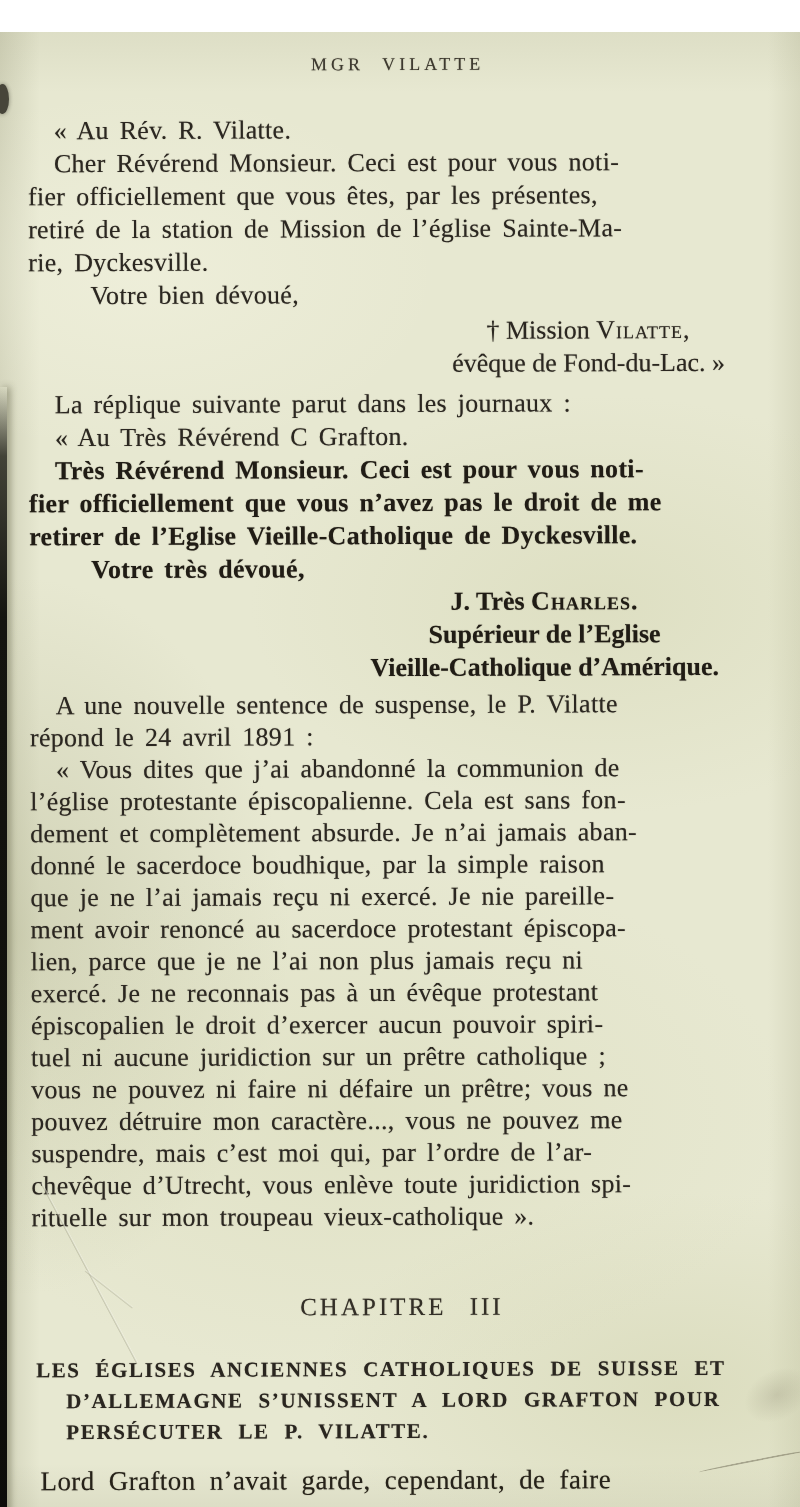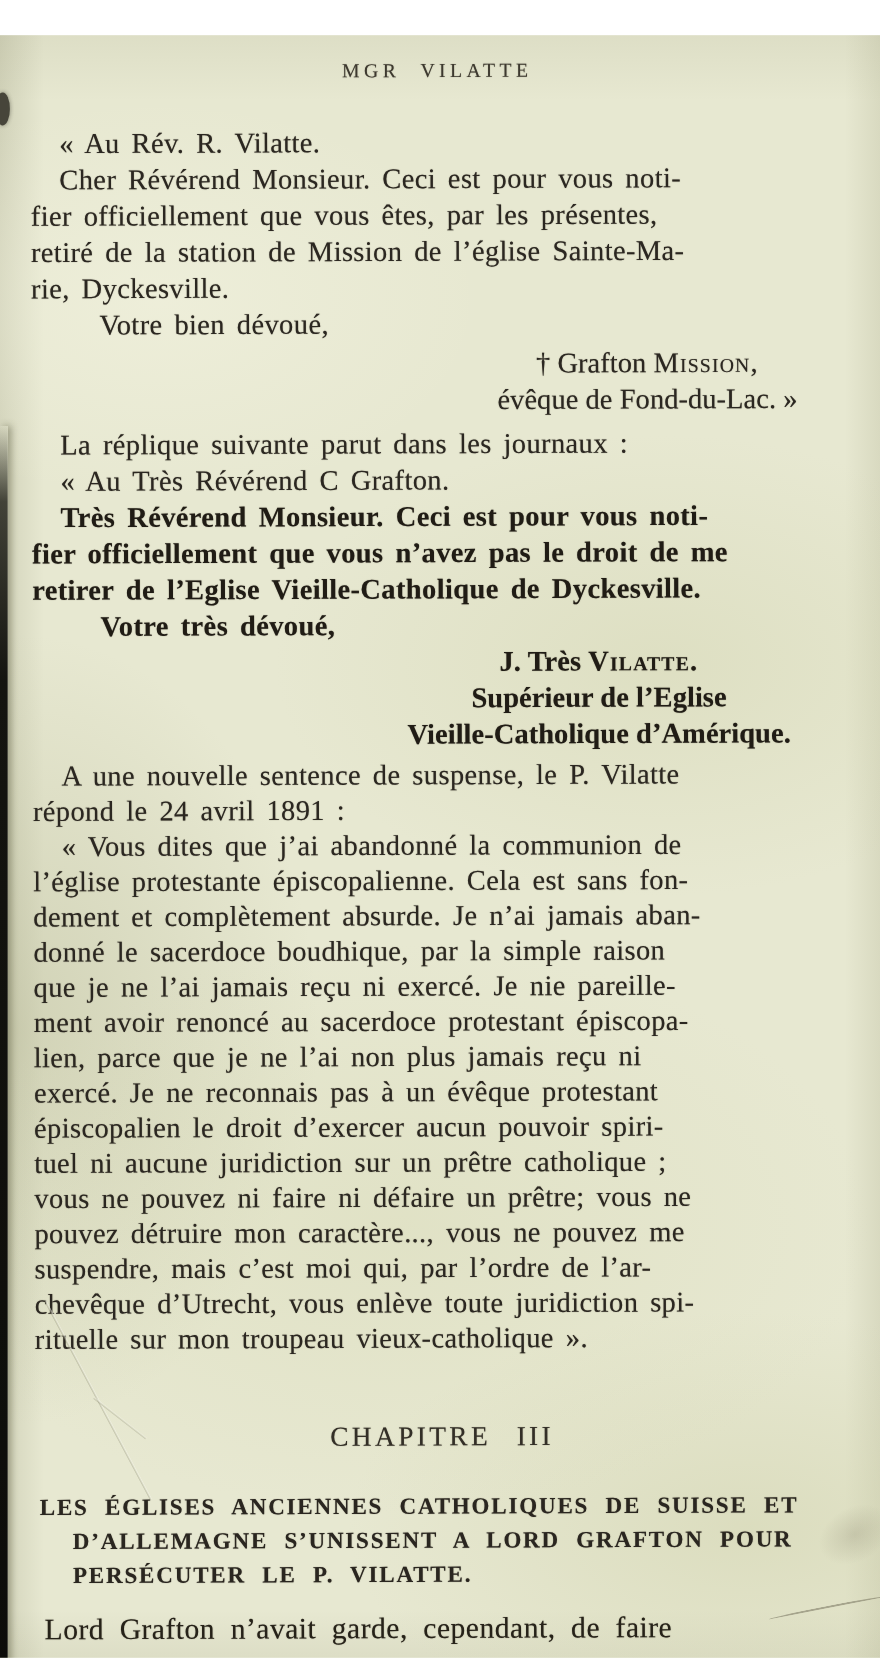--- a/index.html
+++ b/index.html
@@ -109,35 +109,35 @@
     <div id="letter1-lines">
         <div class="tline ind">« Au Rév. R. Vilatte.</div>
         <div class="tline ind">Cher Révérend Monsieur. Ceci est pour vous noti-</div>
         <div class="tline">fier officiellement que vous êtes, par les présentes,</div>
         <div class="tline">retiré de la station de Mission de l’église Sainte-Ma-</div>
         <div class="tline">rie, Dyckesville.</div>
         <div class="tline ind2">Votre bien dévoué,</div>
       </div>
 
     <div id="sig1" class="sig-block">
-      <div><span>† Grafton </span><span class="caps-name">Mission,</span></div>
+      <div><span>† Mission </span><span class="caps-name">Vilatte,</span></div>
       <div>évêque de Fond-du-Lac. »</div>
     </div>
 
     <div id="letter2-lines">
         <div class="tline ind">La réplique suivante parut dans les journaux :</div>
         <div class="tline ind">« Au Très Révérend C Grafton.</div>
         <div class="tline ind bold">Très Révérend Monsieur. Ceci est pour vous noti-</div>
         <div class="tline bold">fier officiellement que vous n’avez pas le droit de me</div>
         <div class="tline bold">retirer de l’Eglise Vieille-Catholique de Dyckesville.</div>
         <div class="tline ind2 bold">Votre très dévoué,</div>
       </div>
 
     <div id="sig2" class="sig-block">
-      <div><span>J. Très </span><span class="caps-name">Vilatte.</span></div>
+      <div><span>J. Très </span><span class="caps-name">Charles.</span></div>
       <div>Supérieur de l’Eglise</div>
       <div>Vieille-Catholique d’Amérique.</div>
     </div>
 
     <div id="reply-lines">
         <div class="tline ind">A une nouvelle sentence de suspense, le P. Vilatte</div>
         <div class="tline">répond le 24 avril 1891 :</div>
         <div class="tline ind">« Vous dites que j’ai abandonné la communion de</div>
         <div class="tline">l’église protestante épiscopalienne. Cela est sans fon-</div>
         <div class="tline">dement et complètement absurde. Je n’ai jamais aban-</div>

